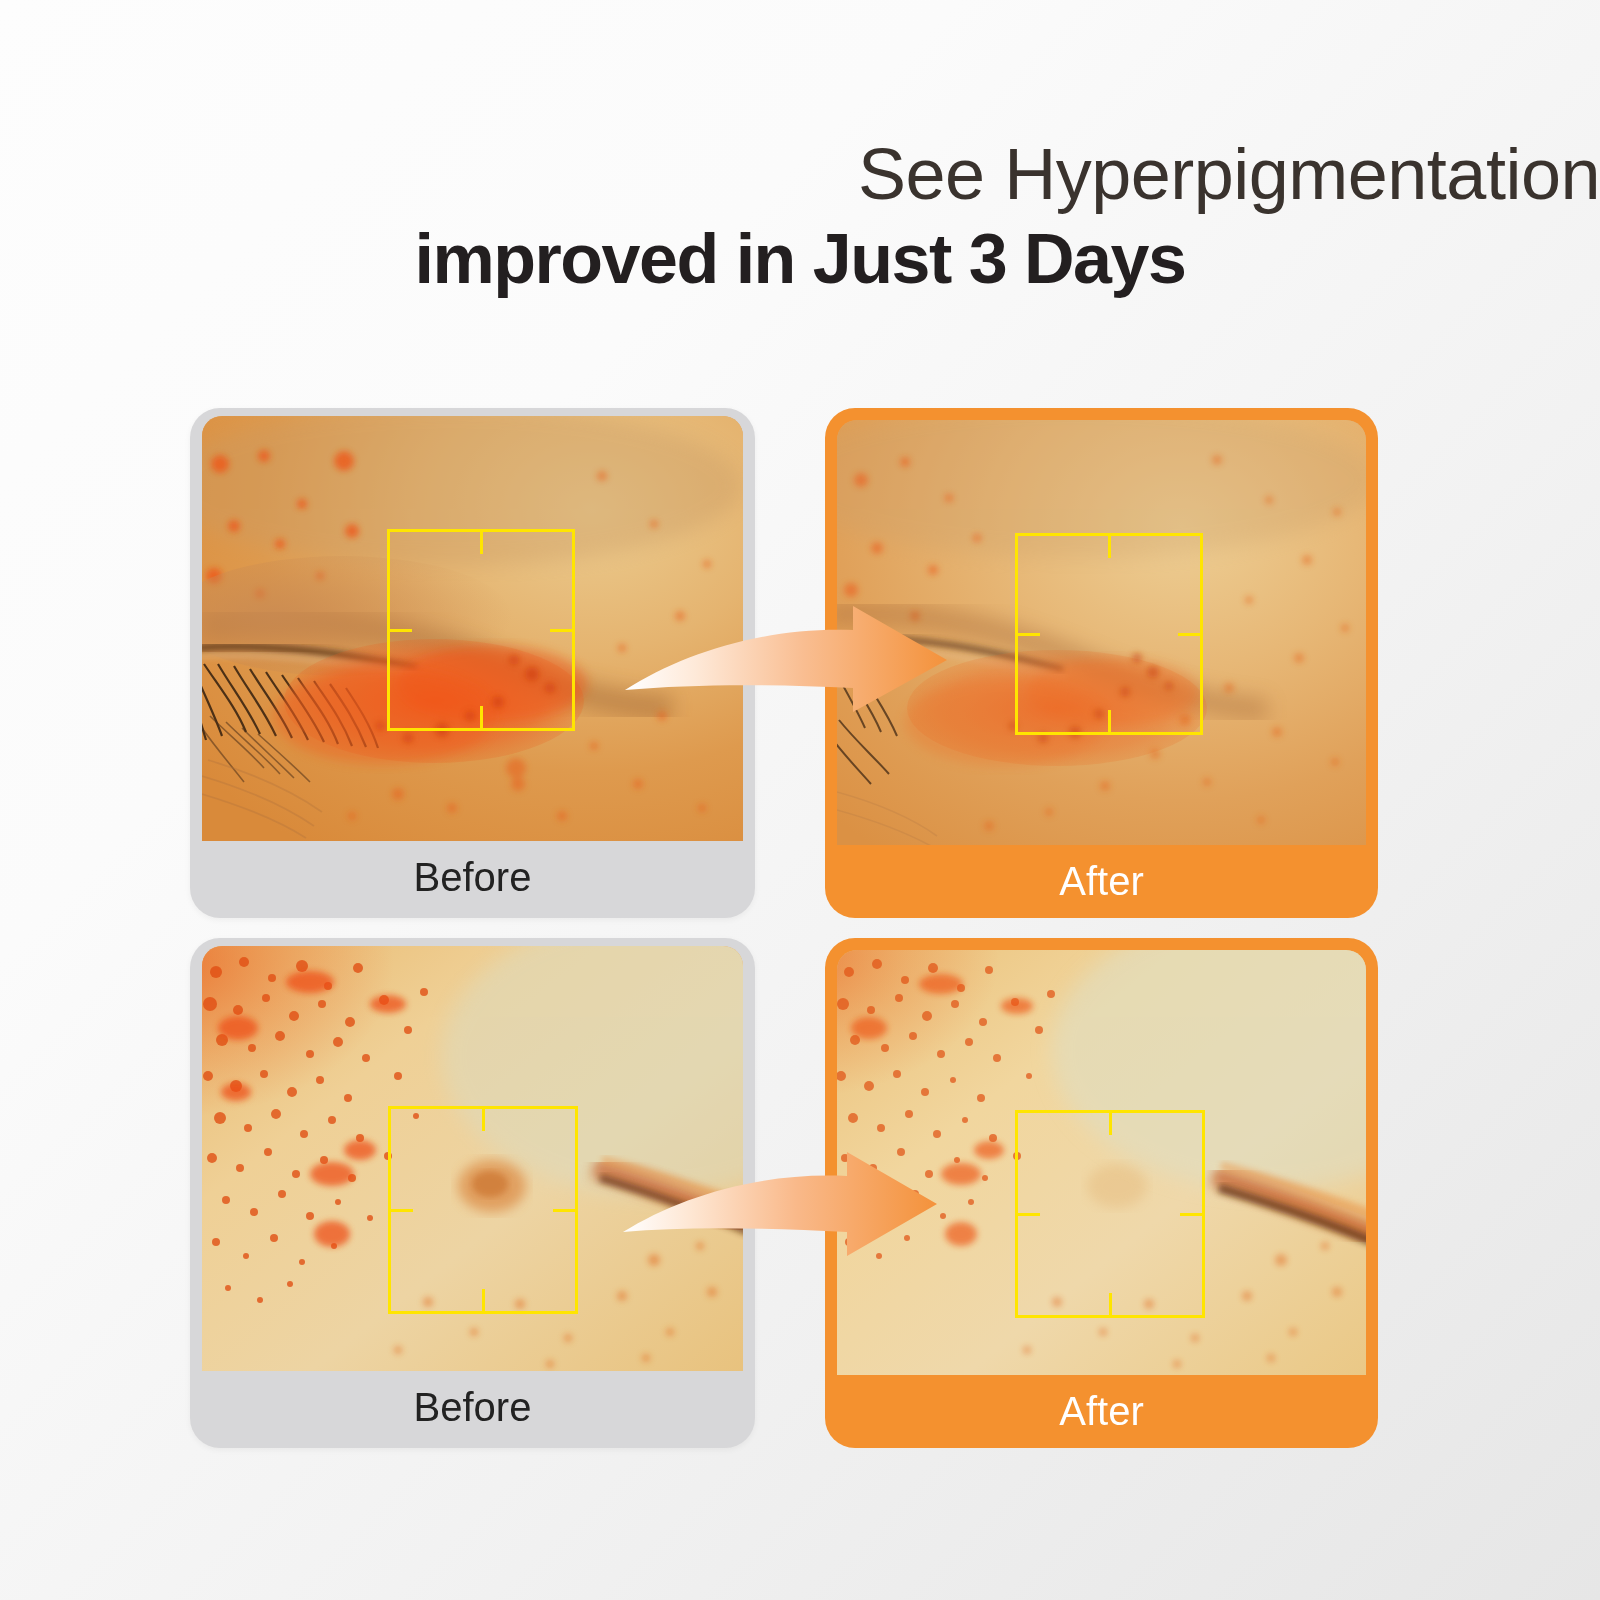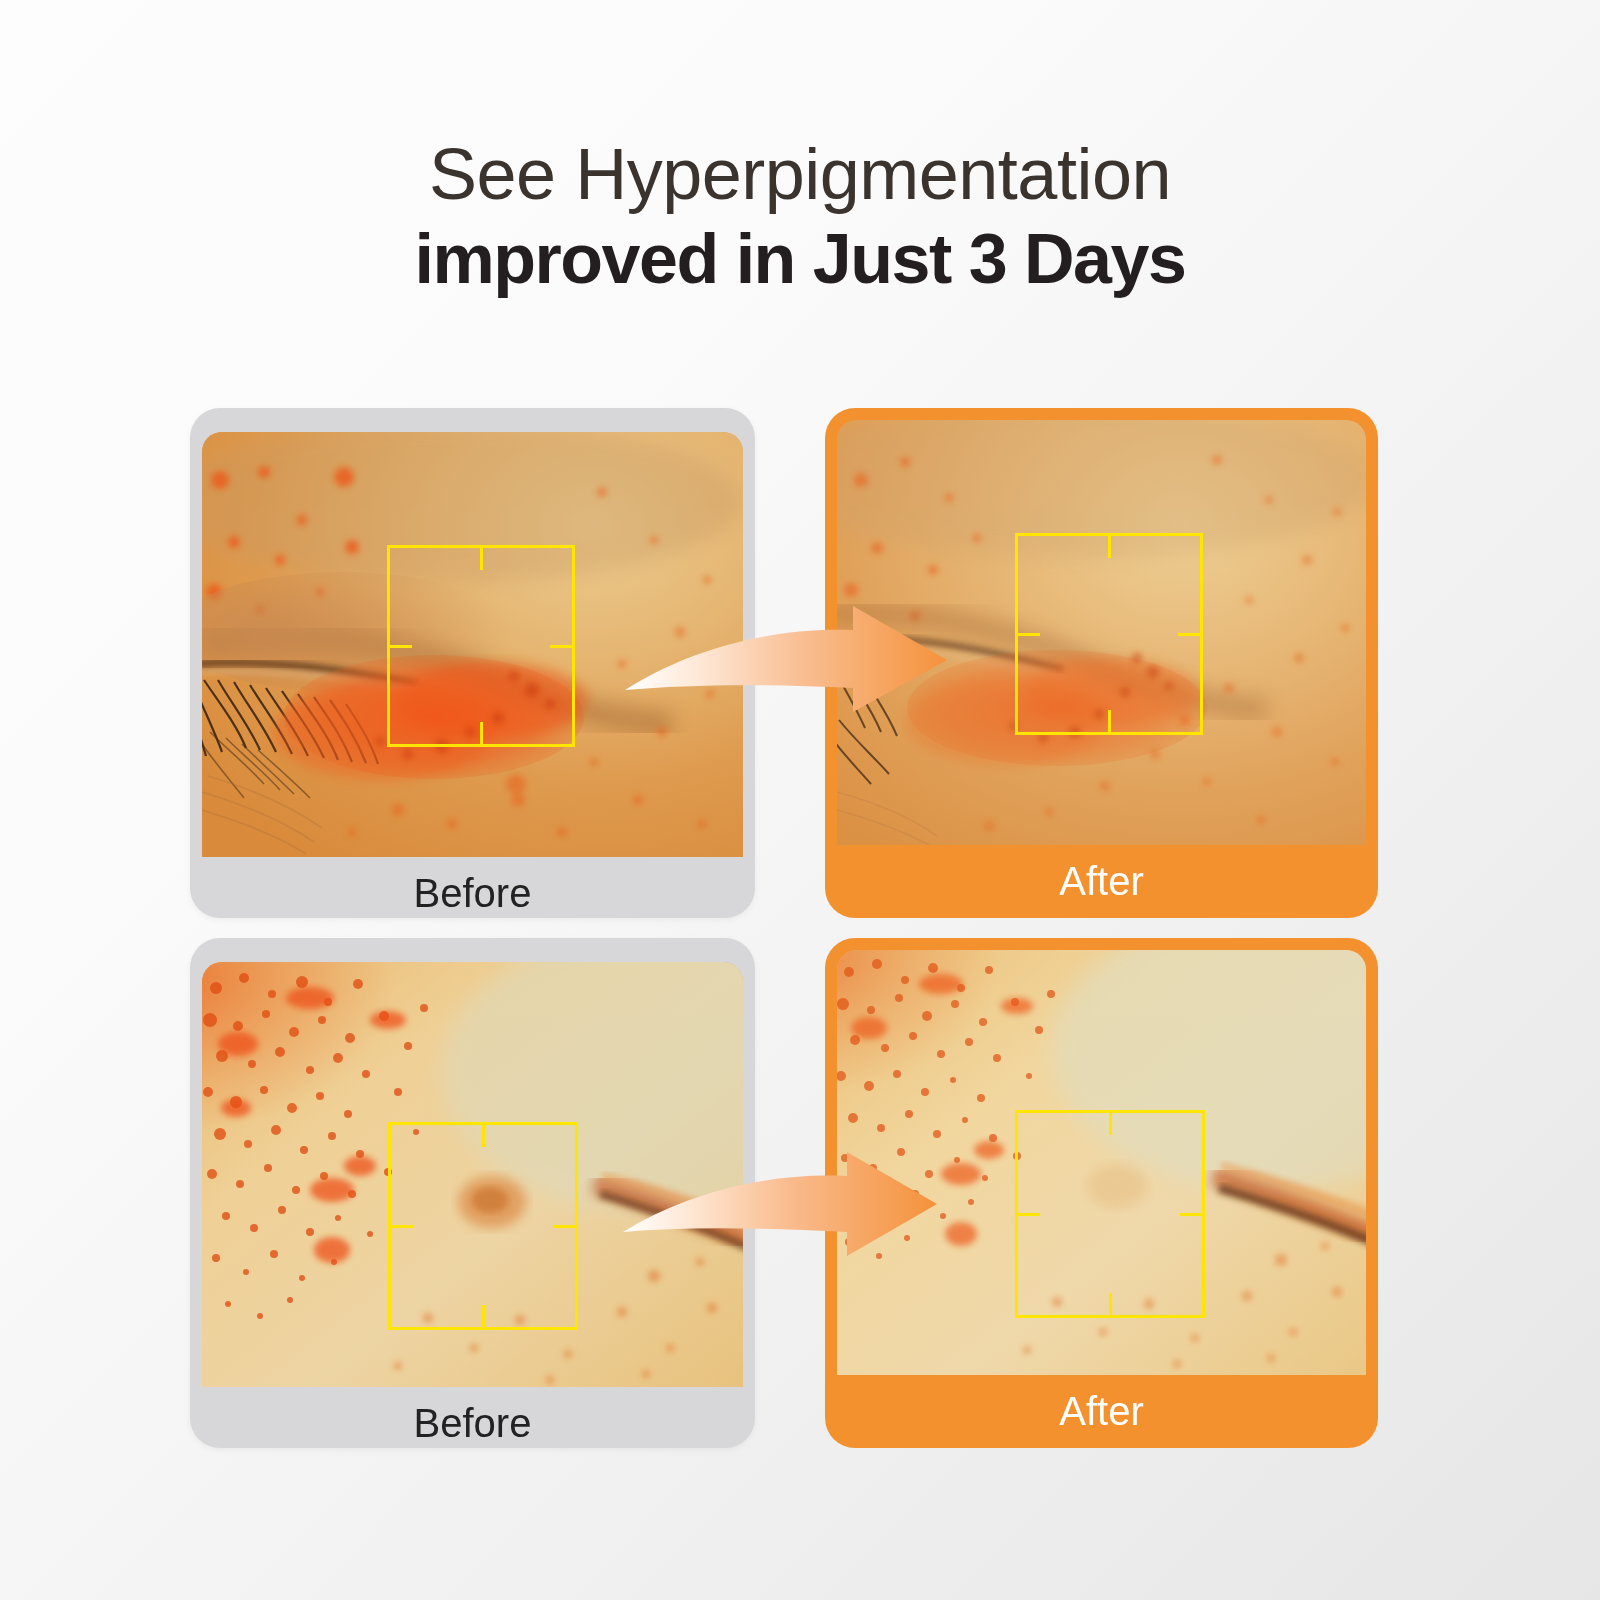--- a/index.html
+++ b/index.html
@@ -7,37 +7,37 @@
     width:1600px;height:1600px;overflow:hidden;
     font-family:"Liberation Sans","DejaVu Sans",sans-serif;
     background:linear-gradient(135deg,#FDFDFD 0%,#FBFBFB 30%,#F2F2F2 62%,#E6E6E6 100%);
   }
   .stage{position:relative;width:1600px;height:1600px;}
 
   
   .title-block{position:absolute;left:0;top:138;width:1600px;text-align:center;}
   .title-line1{
     font-size:72px;font-weight:400;letter-spacing:-0.5px;
-    color:#3A332E;line-height:1.0;margin:0 0 14px 0;
+    color:#3A332E;line-height:1.0;margin:0 0 14px 0;text-align:right;
   }
   .title-line2{
     font-size:70px;font-weight:700;letter-spacing:-1.5px;
     color:#231F20;line-height:1.0;margin:0;
   }
 
   
   .grid{position:absolute;left:0;top:0;width:1600px;height:1600px;}
 
   .card{
     position:absolute;
     border-radius:30px;
     overflow:hidden;
     box-sizing:border-box;
   }
-  .card.before{background:#D7D7D9;padding:24px 12px 0 12px;
+  .card.before{background:#D7D7D9;padding:8px 12px 0 12px;
     box-shadow:0 2px 6px rgba(0,0,0,0.05);}
   .card.after{background:#F4912F;padding:12px 12px 16px 12px;}
 
   .photo{
     position:relative;
     width:100%;
     height:425px;
     border-radius:20px 20px 0 0;
     overflow:hidden;
     background:#E3A45C;

